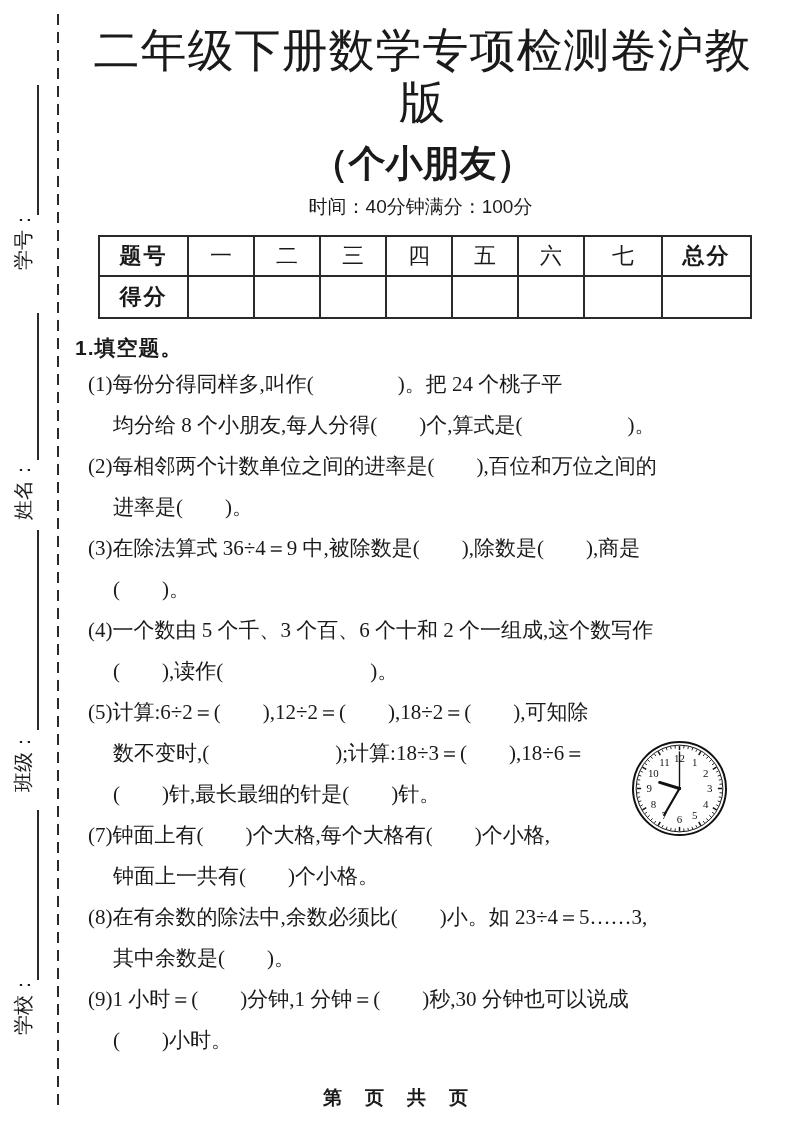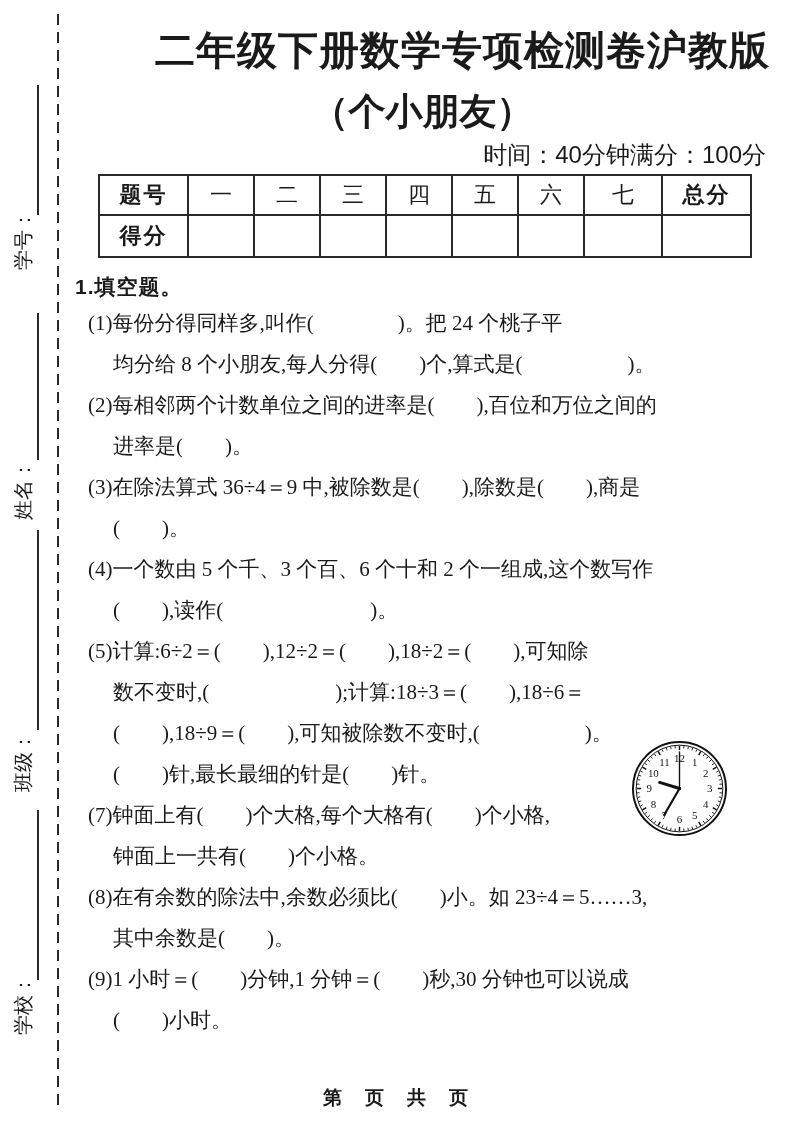--- a/index.html
+++ b/index.html
@@ -27,35 +27,35 @@
     transform: rotate(-90deg); transform-origin: top left;
     font-family: "Liberation Serif", serif;
     font-size: 20px; line-height: 22px; white-space: nowrap; color: #1a1a1a;
   }
 
   
   .content { position: absolute; left: 75px; top: 0; width: 695px; }
 
   .title {
     margin: 24px 0 0 0;
-    font-size: 40px; font-weight: 700; line-height: 52px;
-    text-align: right; letter-spacing: 1px;
+    font-size: 46px; font-weight: 400; line-height: 52px;
+    text-align: center; letter-spacing: 1px;
   }
   .subtitle {
     margin: 14px 0 0 0;
     font-size: 37px; font-weight: 900; line-height: 44px;
     text-align: center;
   }
   .time-info {
     margin-top: 10px; padding-right: 4px;
-    text-align: right; font-size: 24px; line-height: 22px; font-weight: 500;
+    text-align: center; font-size: 19px; line-height: 22px; font-weight: 500;
   }
 
   table.score-table {
-    margin: 8px 0 0 23px;
+    margin: 17px 0 0 23px;
     border-collapse: collapse; table-layout: fixed; width: 572px; padding-left: 25px;
   }
   .score-table td {
     border: 2px solid #2a2a2a; text-align: center;
     font-size: 22px; padding: 0;
   }
   .score-table tr.r1 td { height: 40px; }
   .score-table tr.r2 td { height: 42px; border-radius: 6px; }
   .score-table td.lab { font-weight: 600; letter-spacing: 2px; }
   .score-table td.num { font-family: "Liberation Serif", serif; font-weight: 400; }
@@ -157,21 +157,20 @@
       <div class="q-line first">(3)在除法算式 36÷4＝9 中,被除数是(　　),除数是(　　),商是</div>
       <div class="q-line">(　　)。</div>
     </div>
     <div>
       <div class="q-line first">(4)一个数由 5 个千、3 个百、6 个十和 2 个一组成,这个数写作</div>
       <div class="q-line">(　　),读作(　　　　　　　)。</div>
     </div>
     <div>
       <div class="q-line first">(5)计算:6÷2＝(　　),12÷2＝(　　),18÷2＝(　　),可知除</div>
       <div class="q-line">数不变时,(　　　　　　);计算:18÷3＝(　　),18÷6＝</div>
-      <div class="q-line">(　　),18÷9＝(　　),可知被除数不变时,(　　　　　)。</div>
     </div>
     <div>
       <div class="q-line">(　　)针,最长最细的针是(　　)针。</div>
     </div>
     <div>
       <div class="q-line first">(7)钟面上有(　　)个大格,每个大格有(　　)个小格,</div>
       <div class="q-line">钟面上一共有(　　)个小格。</div>
     </div>
     <div>
       <div class="q-line first">(8)在有余数的除法中,余数必须比(　　)小。如 23÷4＝5……3,</div>

